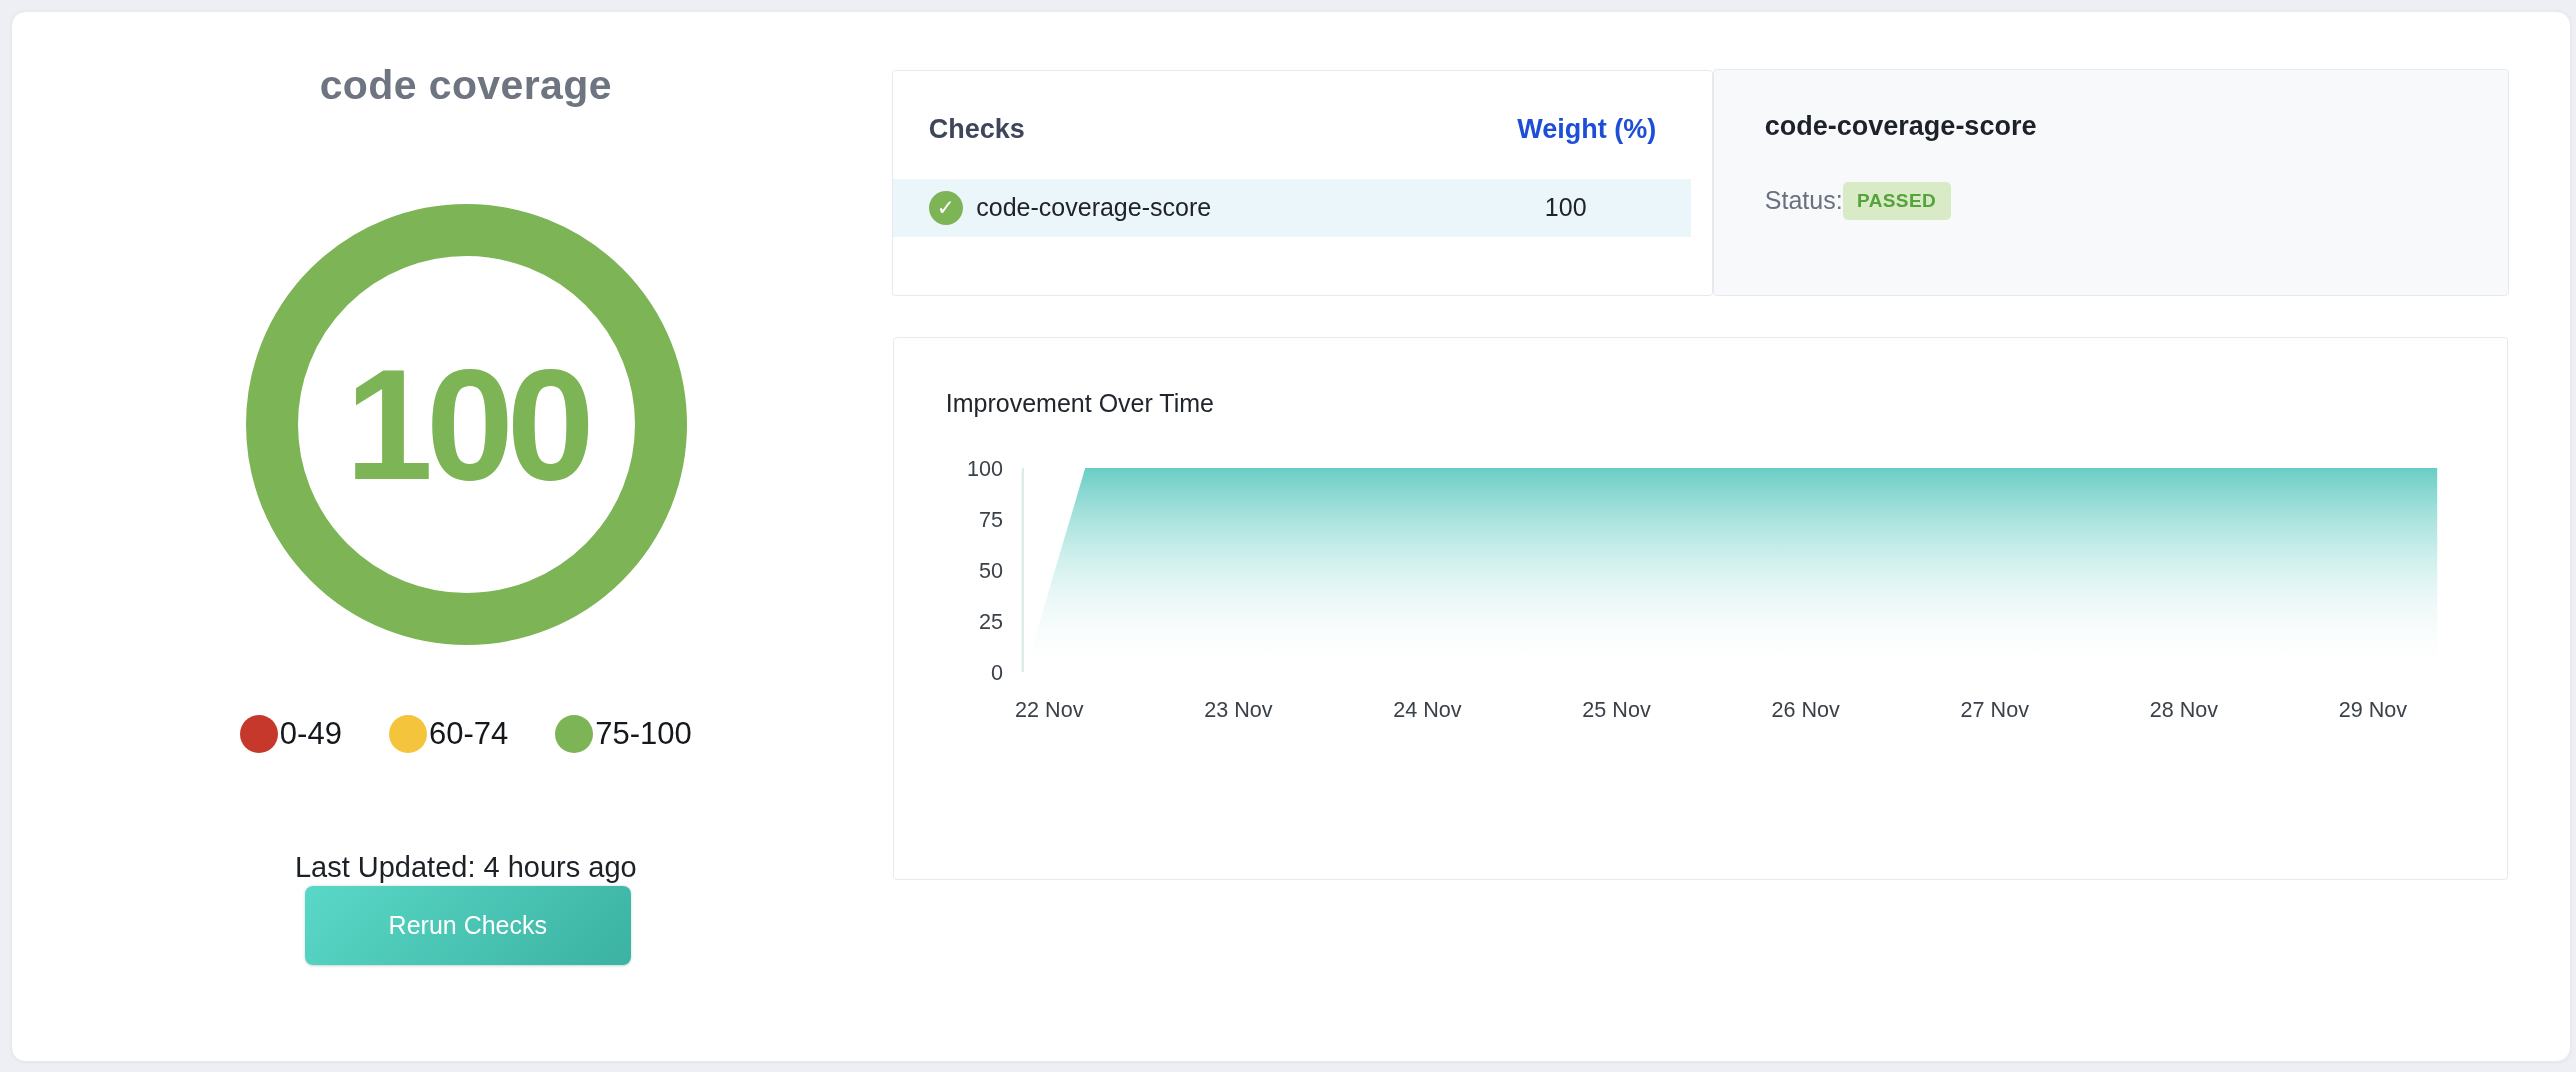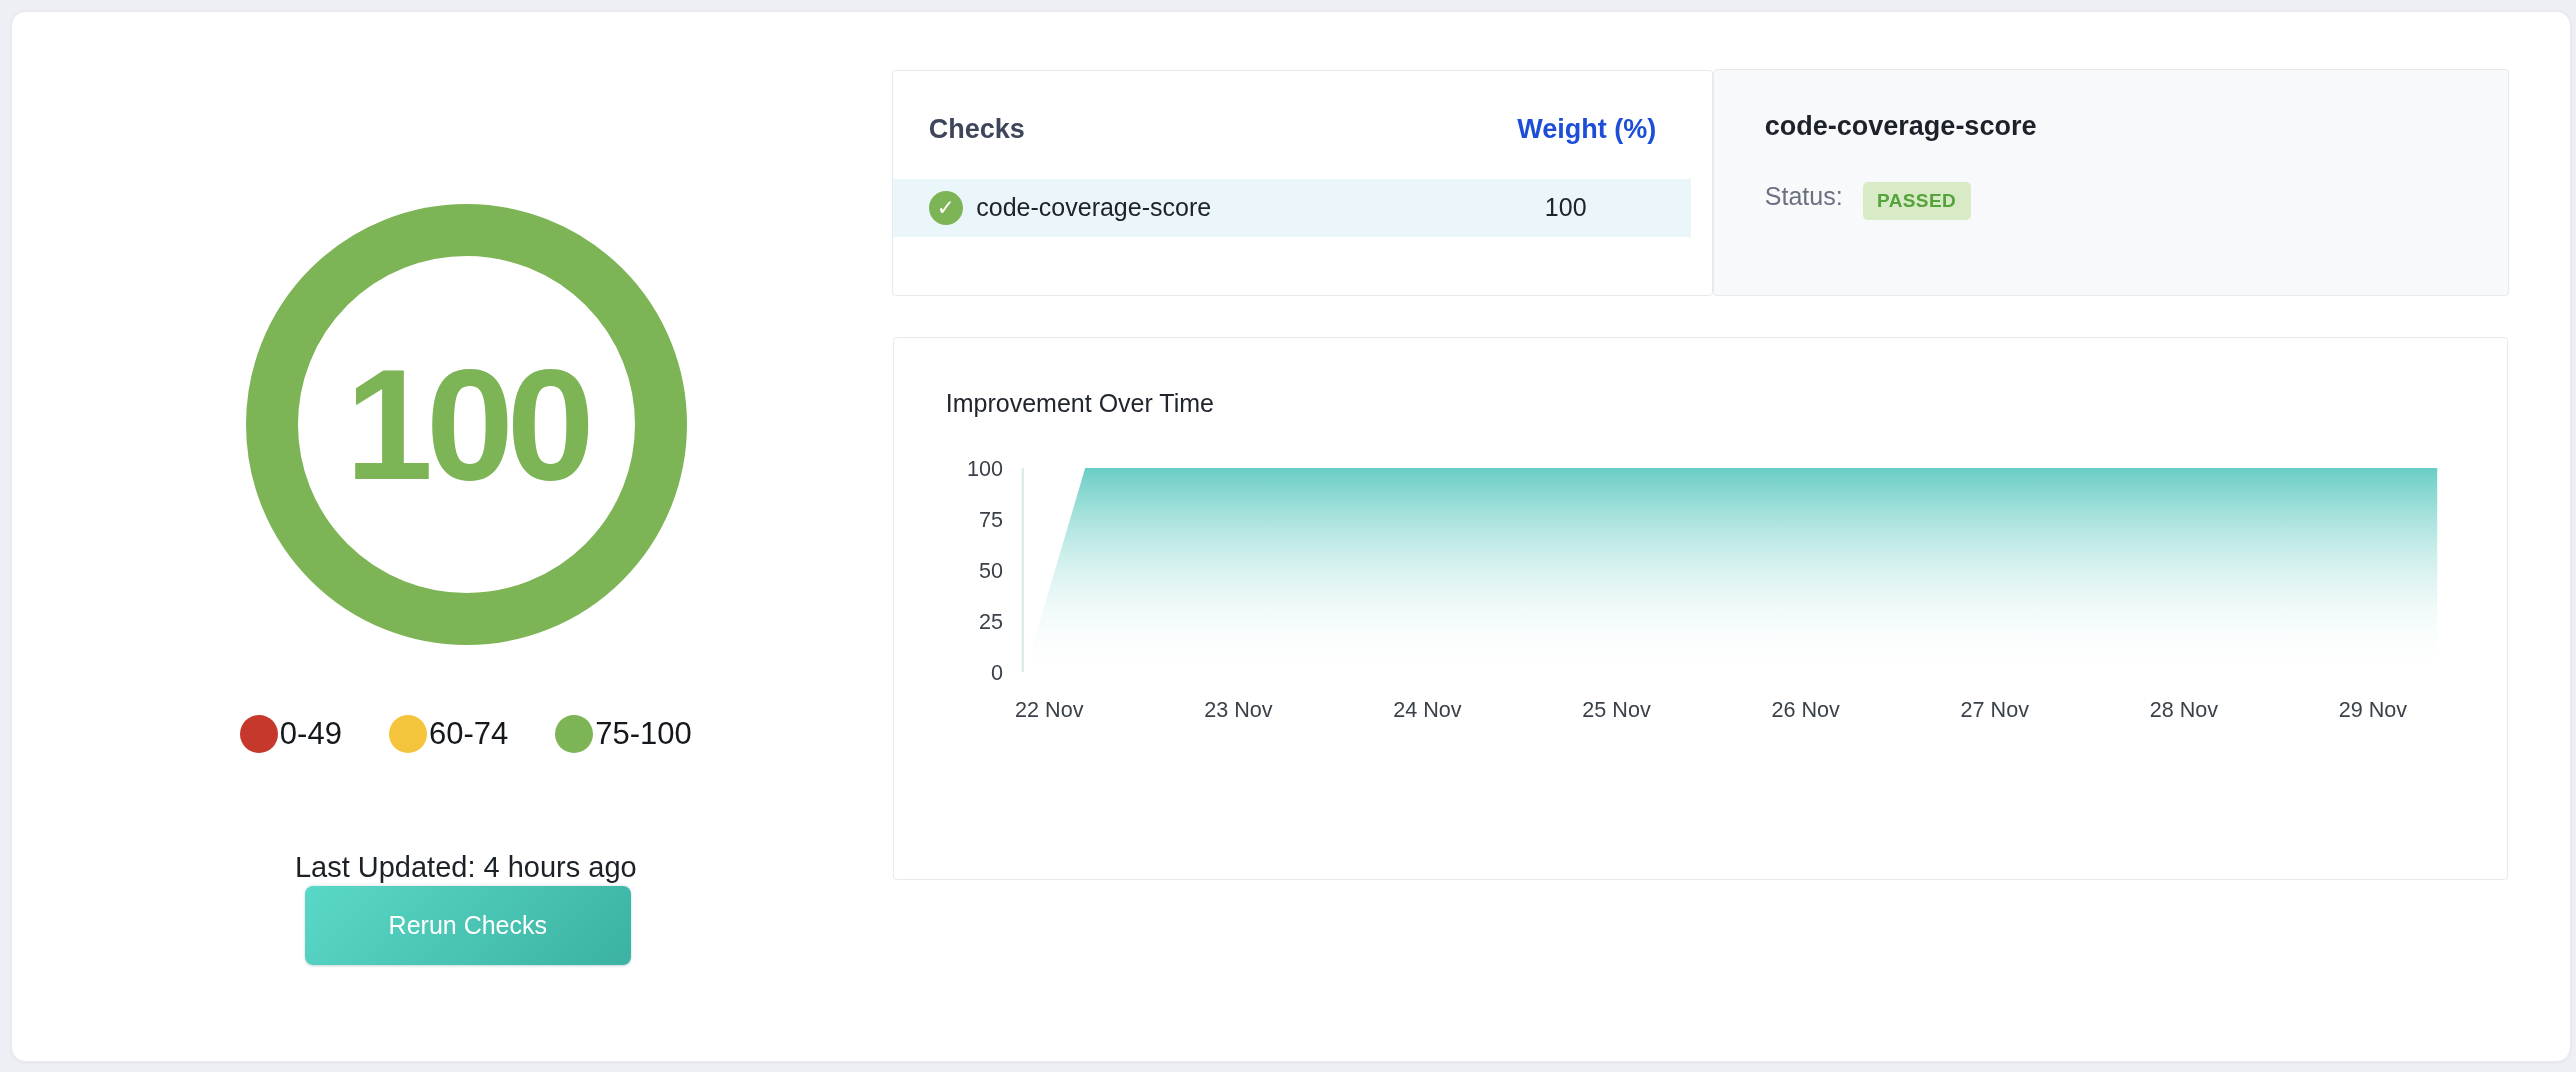--- a/index.html
+++ b/index.html
@@ -23,34 +23,35 @@
   .checks-header .col-name { flex:1; font-size:27px; font-weight:700; color:#3f455a; }
   .checks-header .col-weight { width:207px; text-align:center; font-size:27px; font-weight:700; color:#1d4ed8; }
   .check-row { display:flex; align-items:center; height:58px; width:798px; background:#eaf6f9; padding:0 21.6px 0 36px; cursor:pointer; }
   .check-row .cell-name { flex:1; display:flex; align-items:center; gap:13.5px; font-size:25px; color:#20242a; }
   .check-icon { width:34px; height:34px; border-radius:50%; background:#7db456; color:#fff; display:flex; align-items:center; justify-content:center; font-size:21.6px; font-weight:700; flex:0 0 auto; }
   .check-row .cell-weight { width:207px; text-align:center; font-size:25px; color:#20242a; }
 
   
   .detail-panel { position:absolute; left:1701px; top:57px; width:796px; height:227px; background:#f8f9fb; border:0.9px solid #e7e9ef; border-radius:3.6px; padding:41px 36px 0 51px; }
   .detail-title { font-size:27px; font-weight:700; color:#1d222a; }
-  .status-row { margin-top:40px; display:flex; gap:20px; }
+  .status-row { margin-top:40px; display:flex; align-items:center; }
   .status-label { font-size:25px; color:#6a7080; }
   .status-badge { background:#d8eac6; color:#55a33b; font-size:19px; font-weight:700; letter-spacing:0.4px; padding:8px 14.4px; border-radius:5px; }
 
   
   .chart-panel { position:absolute; left:881px; top:325px; width:1615px; height:543px; background:#ffffff; border:0.9px solid #e7e9ef; border-radius:3.6px; }
   .chart-title { position:absolute; left:52px; top:51px; font-size:25px; font-weight:500; color:#21262e; }
   .chart-svg { position:absolute; left:29px; top:121px; }
 </style>
 </head>
 <body>
 
 <div class="card">
 
+  <div class="page-title">code coverage</div>
 
   <div class="gauge">
     <div class="gauge-score">100</div>
   </div>
 
   <div class="legend">
     <div class="legend-item">
       <span class="legend-dot" style="background: rgb(199, 56, 44);"></span>
       <span class="legend-label">0-49</span>
     </div>

